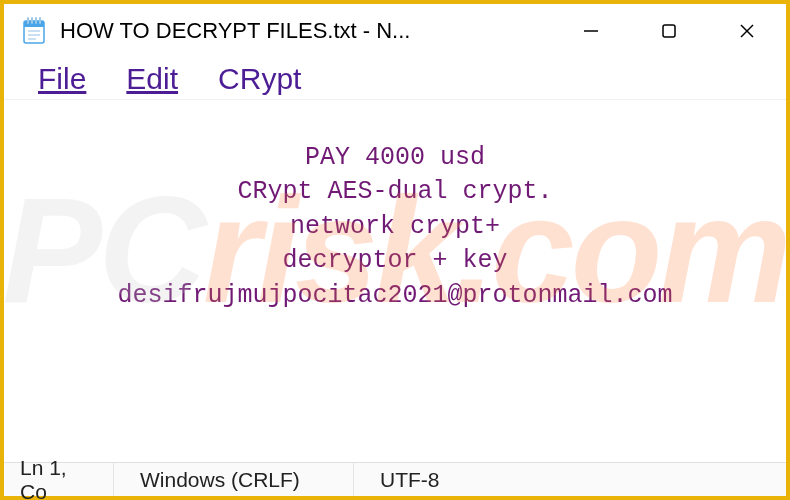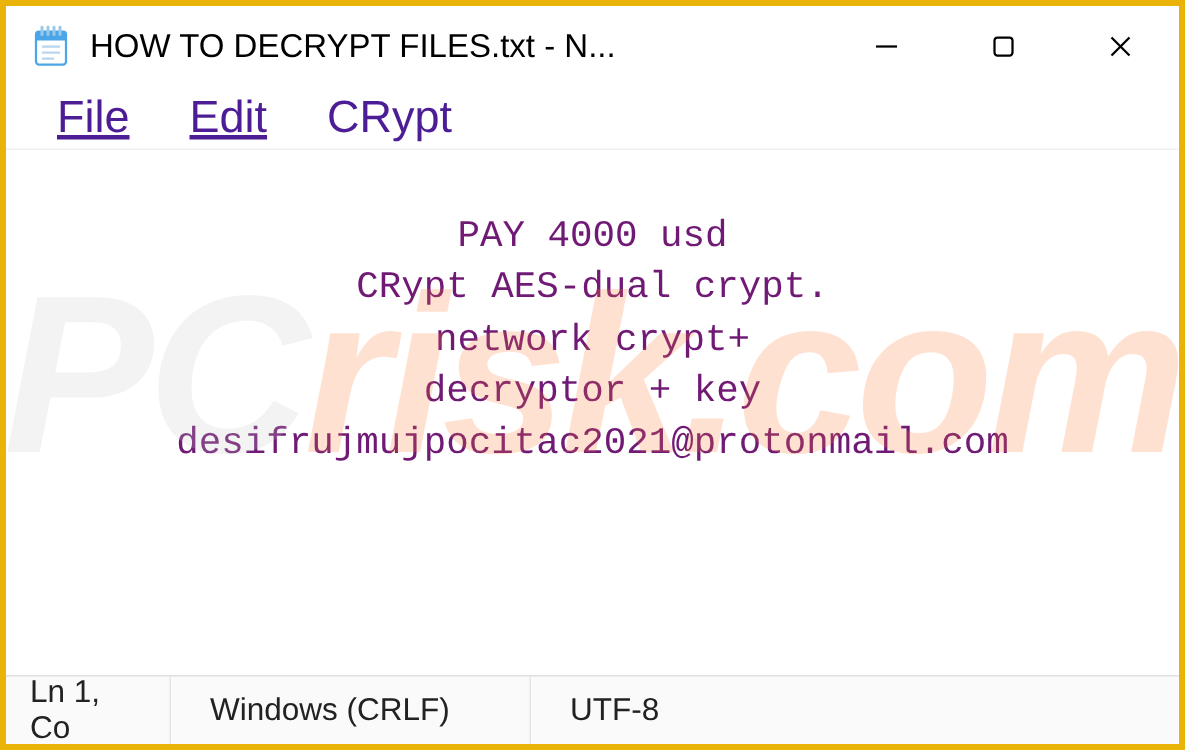--- a/index.html
+++ b/index.html
@@ -86,21 +86,21 @@
       white-space: pre-wrap;
       overflow: auto;
       position: relative;
       border: none;
       outline: none;
       resize: none;
       width: 100%;
       text-align: center;
     }
     .statusbar {
-      height: 46px;
+      height: 34px;
       display: flex;
       align-items: center;
       background: #fafafa;
       border-top: 1px solid #e0e0e0;
       font-size: 21px;
       color: #222;
     }
     .status-cell {
       padding: 0 16px;
       border-right: 1px solid #e5e5e5;

